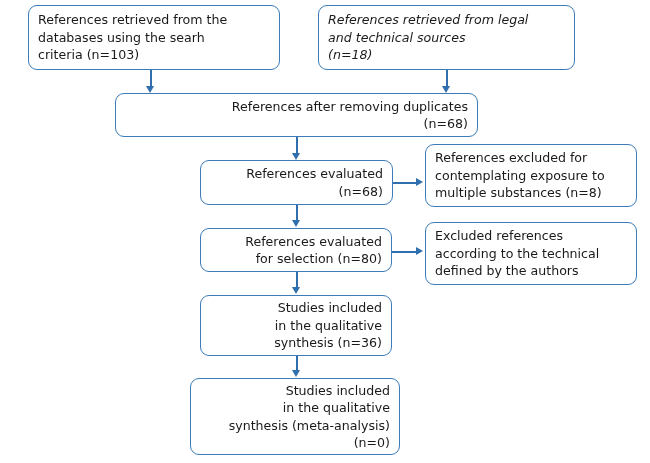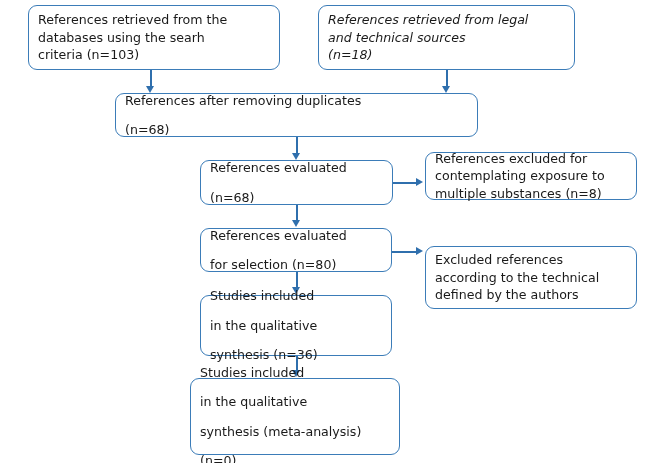--- a/index.html
+++ b/index.html
@@ -24,23 +24,22 @@
     color: #1a1a1a;
     font-size: 12.6px;
     line-height: 17.5px;
     display: flex;
     flex-direction: column;
     justify-content: center;
     padding: 8px 9px;
     white-space: pre;
   }
   .node.center {
-    align-items: flex-start;
+    align-items: flex-end;
     text-align: center;
-    gap: 12px;
   }
   .node.left {
     align-items: flex-start;
     text-align: left;
   }
   .node .ln { display: block; }
   .vline {
     position: absolute;
     width: 1.6px;
     background: #2f6fad;
@@ -111,32 +110,32 @@
   <div class="node center" style="left:115px; top:93px; width:363px; height:44px;">
     <span class="ln">References after removing duplicates</span>
     <span class="ln">(n=68)</span>
   </div>
 
   <div class="node center" style="left:200px; top:160px; width:193px; height:45px;">
     <span class="ln">References evaluated</span>
     <span class="ln">(n=68)</span>
   </div>
 
-  <div class="node left" style="left:425px; top:152px; width:212px; height:48px;">
+  <div class="node left" style="left:425px; top:144px; width:212px; height:63px;">
     <span class="ln">References excluded for</span>
     <span class="ln">contemplating exposure to</span>
     <span class="ln">multiple substances (n=8)</span>
   </div>
 
   <div class="node center" style="left:200px; top:228px; width:192px; height:44px;">
     <span class="ln">References evaluated</span>
     <span class="ln">for selection (n=80)</span>
   </div>
 
-  <div class="node left" style="left:425px; top:222px; width:212px; height:63px;margin-top:24px;">
+  <div class="node left" style="left:425px; top:222px; width:212px; height:63px;">
     <span class="ln">Excluded references</span>
     <span class="ln">according to the technical</span>
     <span class="ln">defined by the authors</span>
   </div>
 
   <div class="node center" style="left:200px; top:295px; width:192px; height:61px;">
     <span class="ln">Studies included</span>
     <span class="ln">in the qualitative</span>
     <span class="ln">synthesis (n=36)</span>
   </div>

